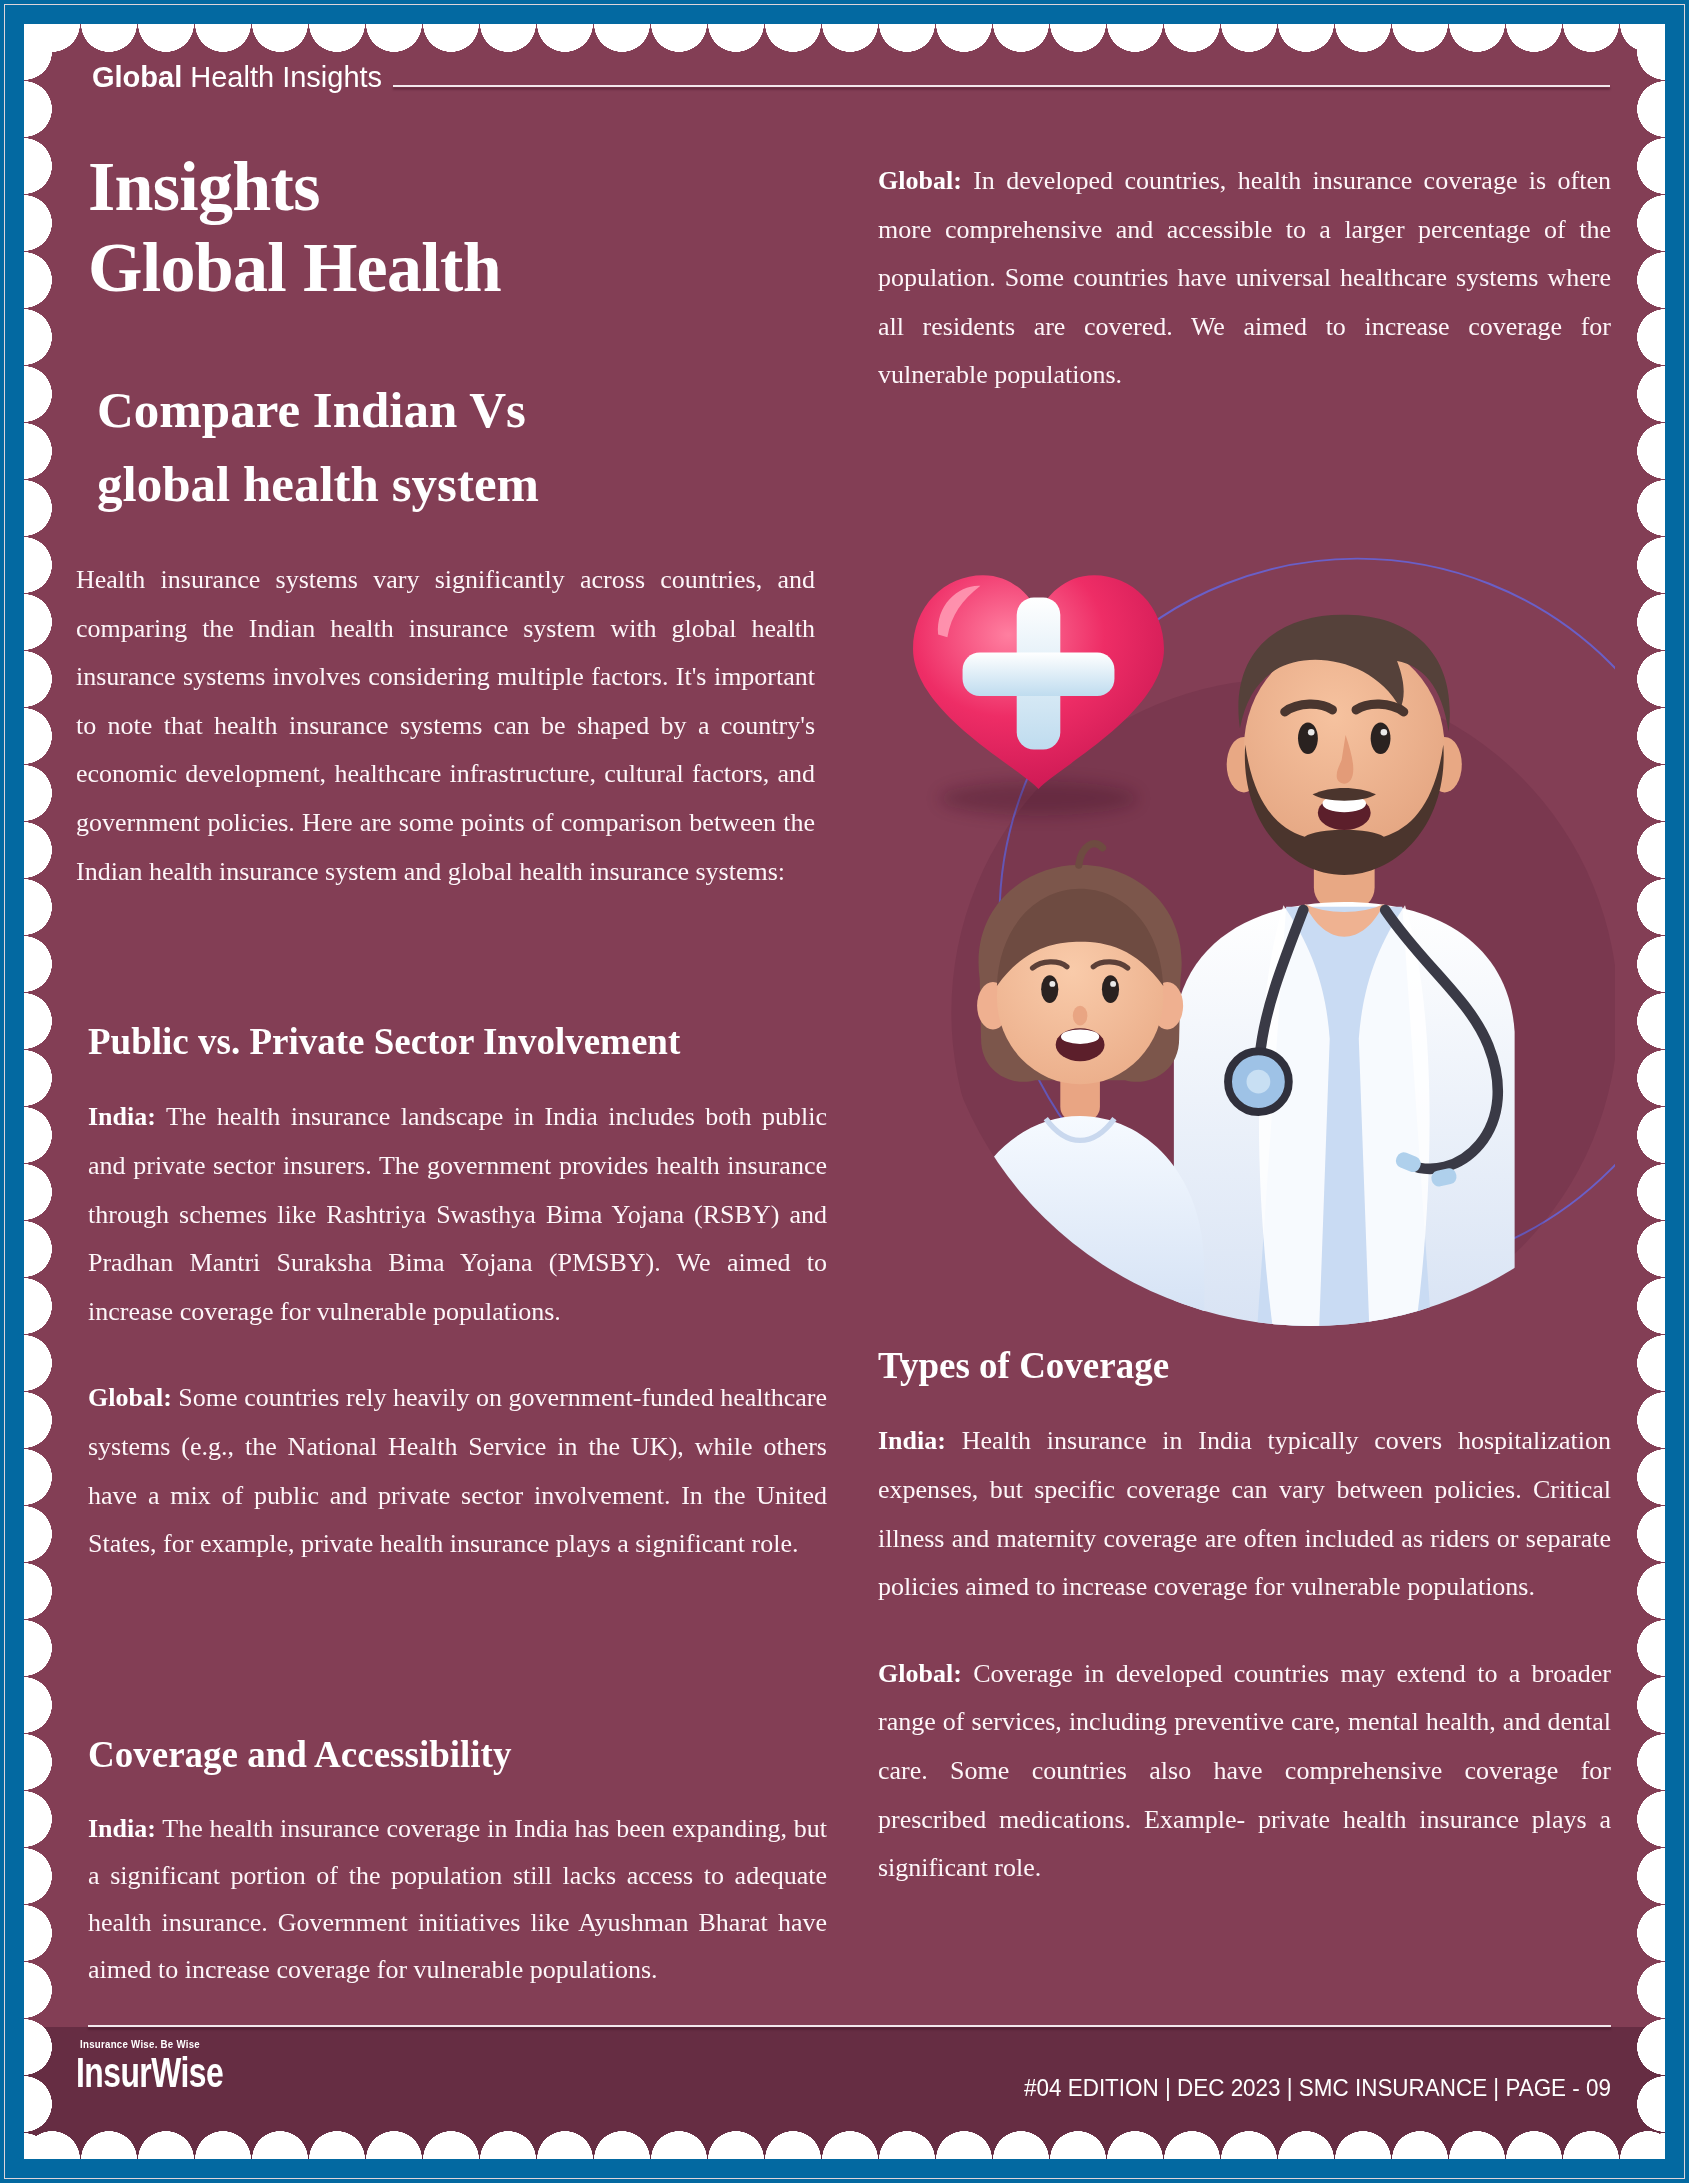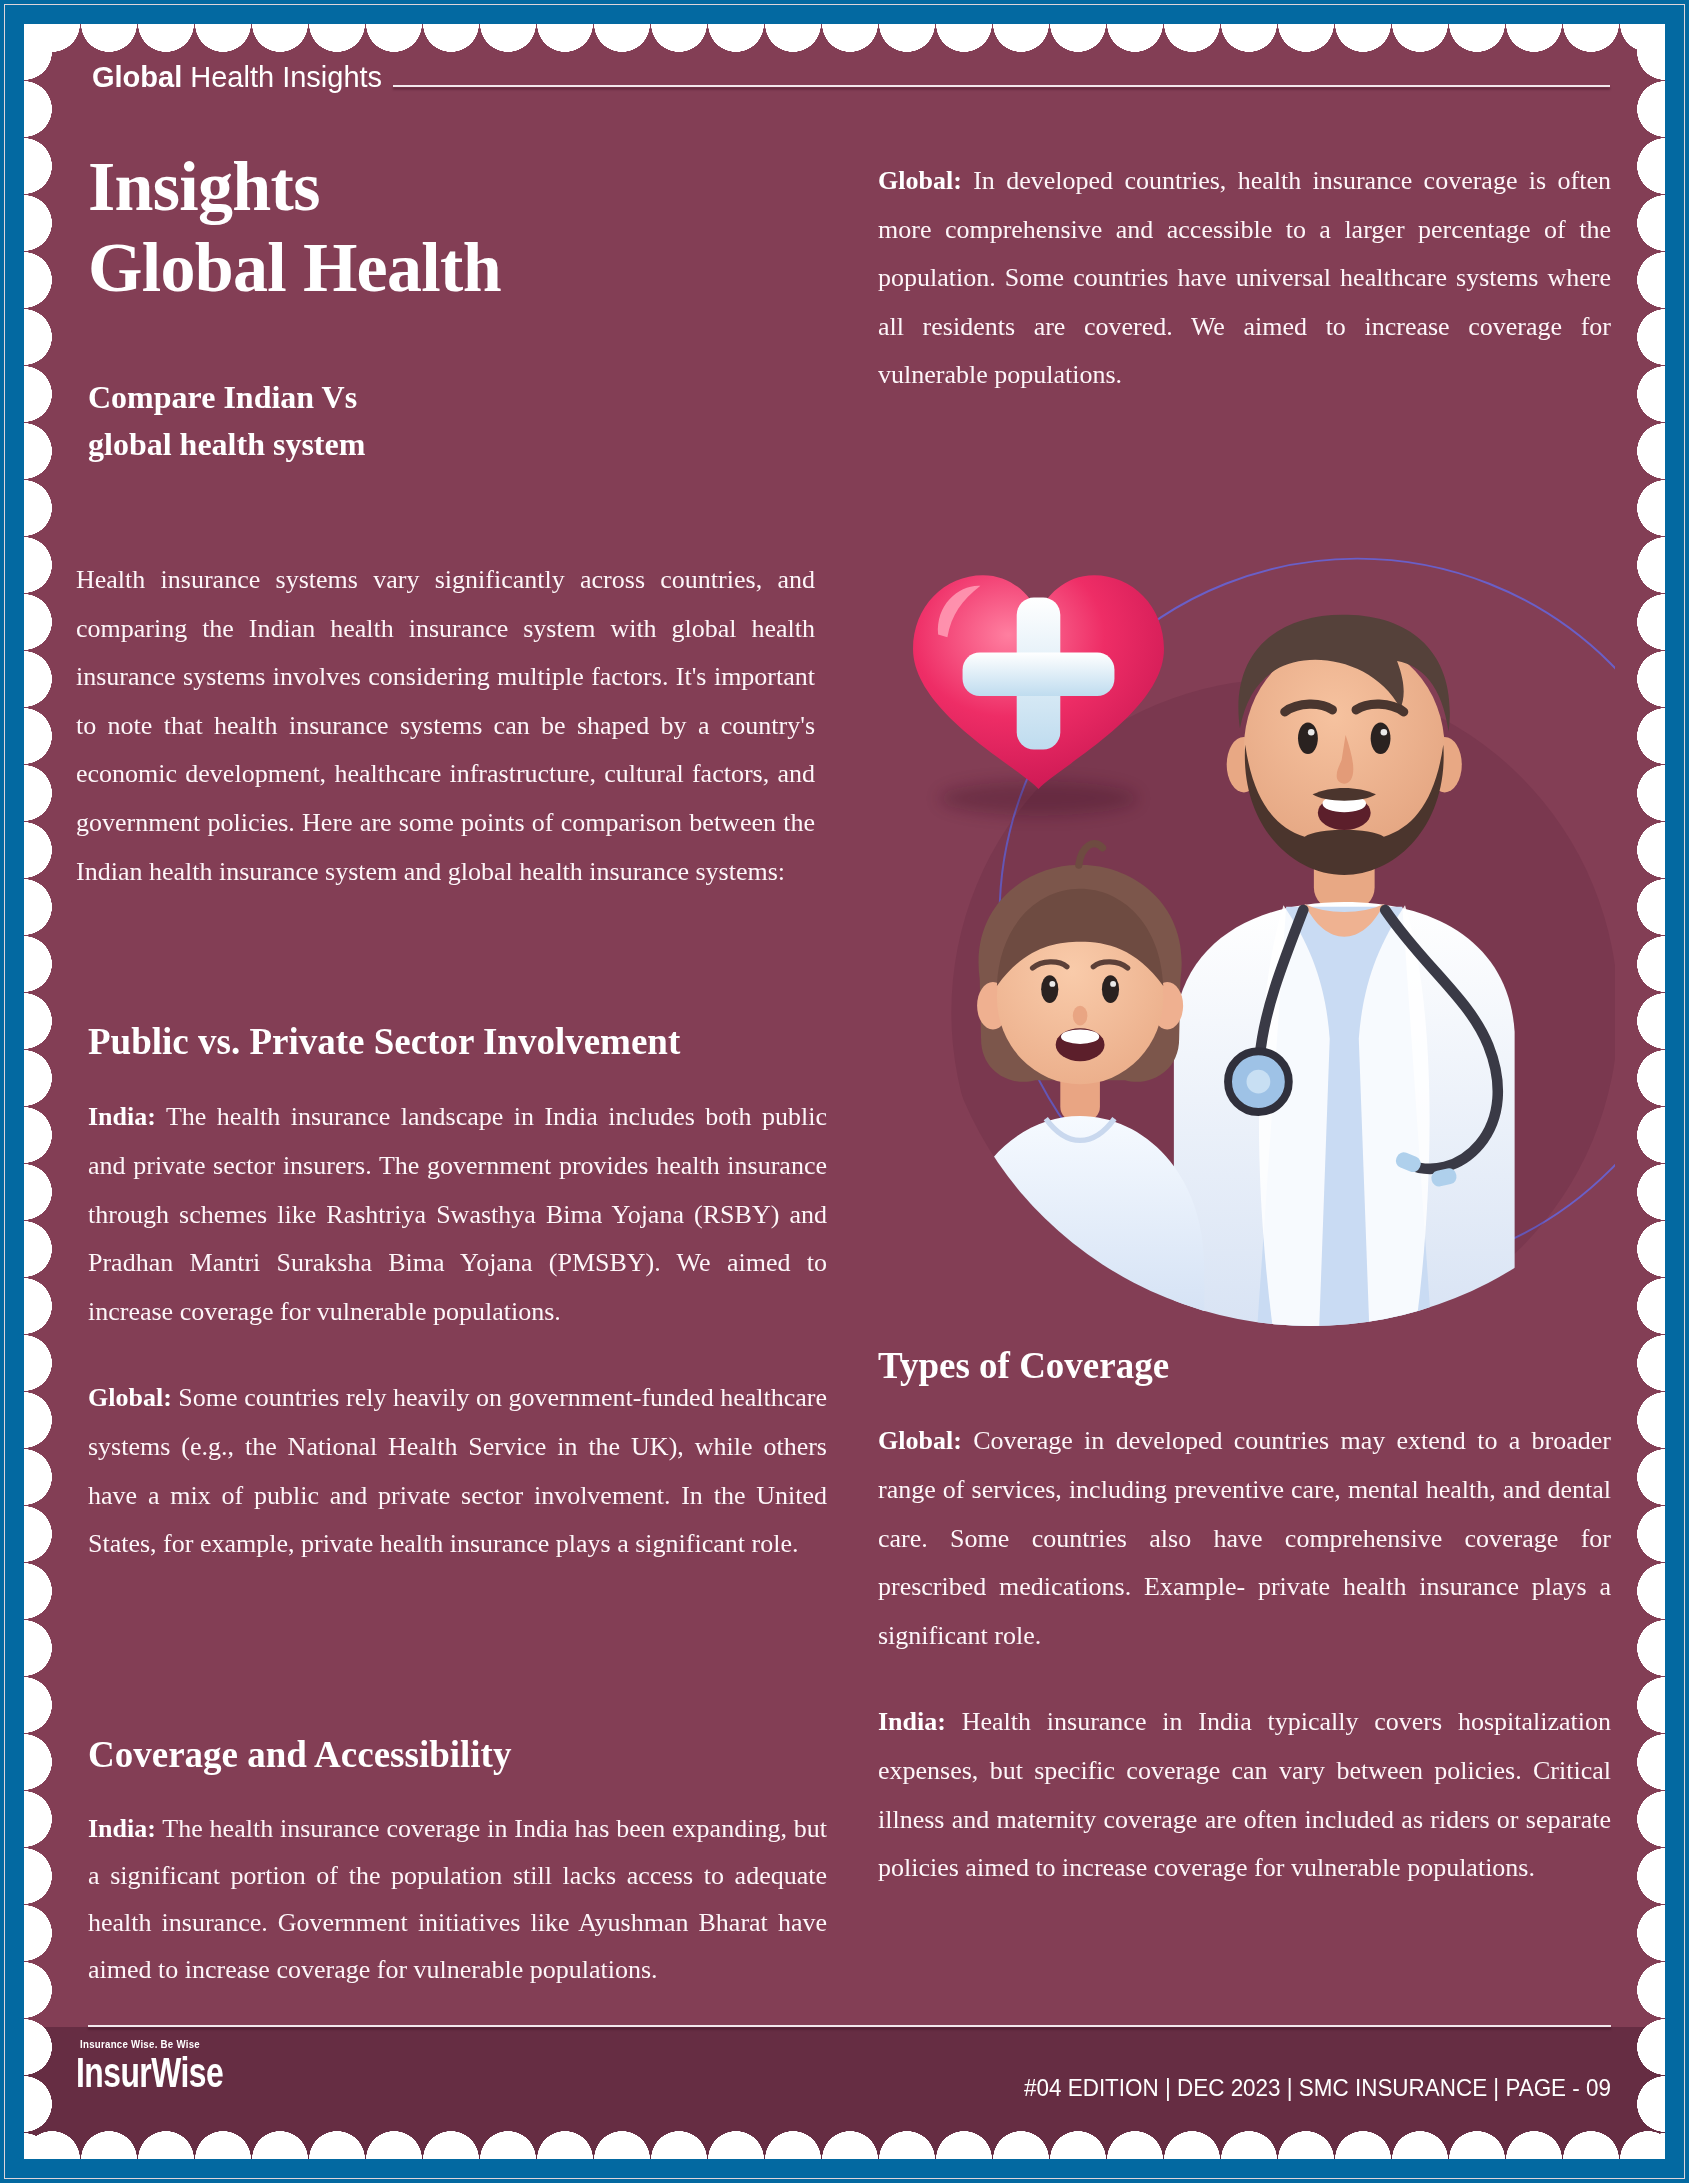--- a/index.html
+++ b/index.html
@@ -25,21 +25,21 @@
     background-size:28px 57px;background-repeat:repeat-y;background-position:right top;}
 
   .masthead{position:absolute;left:92px;top:61px;right:79px;display:flex;align-items:flex-end;
     font-family:"Liberation Sans","DejaVu Sans",sans-serif;font-size:29px;color:#ffffff;z-index:3;}
   .masthead b{font-weight:700;}
   .masthead .rule{flex:1;height:2px;background:#f2e7ec;margin:0 0 6.6px 10.5px;
     box-shadow:0 2.6px 2px rgba(50,10,25,.45);}
 
   .blk{position:absolute;color:#fdf6f9;z-index:3;}
   h1{margin:0;font-size:70px;line-height:1.16;font-weight:700;color:#ffffff;letter-spacing:-0.7px;}
-  .subtitle{margin:66px 0 0;font-size:32px;line-height:1.45;font-weight:700;color:#ffffff;}
+  .subtitle{margin:66px 9px 0;font-size:51px;line-height:1.45;font-weight:700;color:#ffffff;}
   h2{margin:0 0 29px;font-size:37px;line-height:1.2;font-weight:700;color:#ffffff;font-family:Liberation Serif, serif;}
   .blk p{margin:0 0 38px;font-size:26px;line-height:1.87;text-align:justify;}
   .blk p.tight{line-height:1.8;margin-bottom:0;}
   .blk p b{font-weight:700;color:#ffffff;}
 
   .illu{position:absolute;left:882px;top:550px;width:733px;height:776px;z-index:3;}
 
   .footer-rule{position:absolute;left:88px;right:78px;top:2025px;height:2px;background:#f2e7ec;
     box-shadow:0 2.6px 2px rgba(40,5,20,.4);z-index:4;}
   .footer-logo{position:absolute;left:76px;top:2038px;color:#ffffff;z-index:4;
@@ -192,22 +192,22 @@
       <path d="M -152,-62 C -156,-108 -120,-138 -88,-136 C -116,-114 -132,-92 -138,-58 Z" fill="#FF9DB6" opacity="0.85"></path>
       <g fill="url(#gPlus)">
         <rect x="-33" y="-118" width="66" height="230" rx="26"></rect>
         <rect x="-115" y="-35" width="230" height="66" rx="26"></rect>
       </g>
     </g>
   </svg>
 
   <div class="blk" style="left:878px;top:1344px;width:733px;">
     <h2>Types of Coverage</h2>
+    <p><b>India:</b><span> Health insurance in India typically covers hospitalization expenses, but specific coverage can vary between policies. Critical illness and maternity coverage are often included as riders or separate policies aimed to increase coverage for vulnerable populations.</span></p>
     <p><b>Global:</b><span> Coverage in developed countries may extend to a broader range of services, including preventive care, mental health, and dental care. Some countries also have comprehensive coverage for prescribed medications. Example- private health insurance plays a significant role.</span></p>
-    <p><b>India:</b><span> Health insurance in India typically covers hospitalization expenses, but specific coverage can vary between policies. Critical illness and maternity coverage are often included as riders or separate policies aimed to increase coverage for vulnerable populations.</span></p>
   </div>
 
   <div class="footer-rule"></div>
   <div class="footer-logo">
     <div class="tag">Insurance Wise. Be Wise</div>
     <div class="name">InsurWise</div>
   </div>
   <div class="footer-meta">#04 EDITION | DEC 2023 | SMC INSURANCE | PAGE - 09</div>
 
   <div class="sc sc-top"></div>

